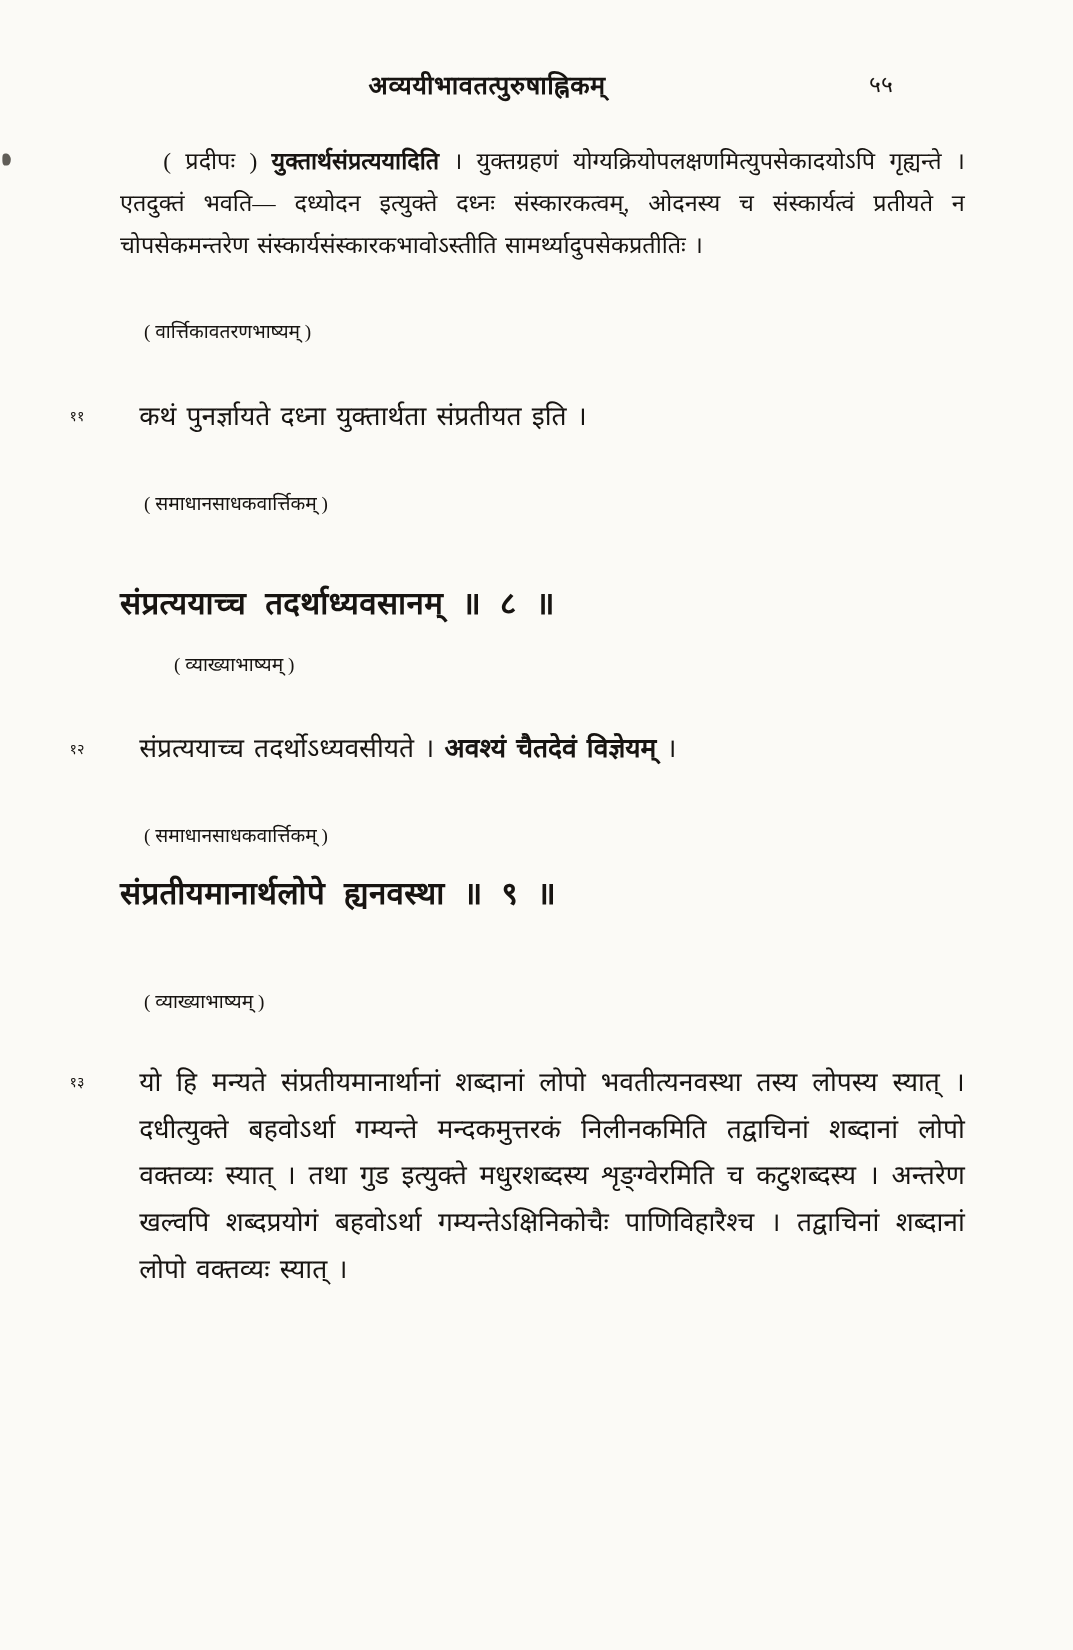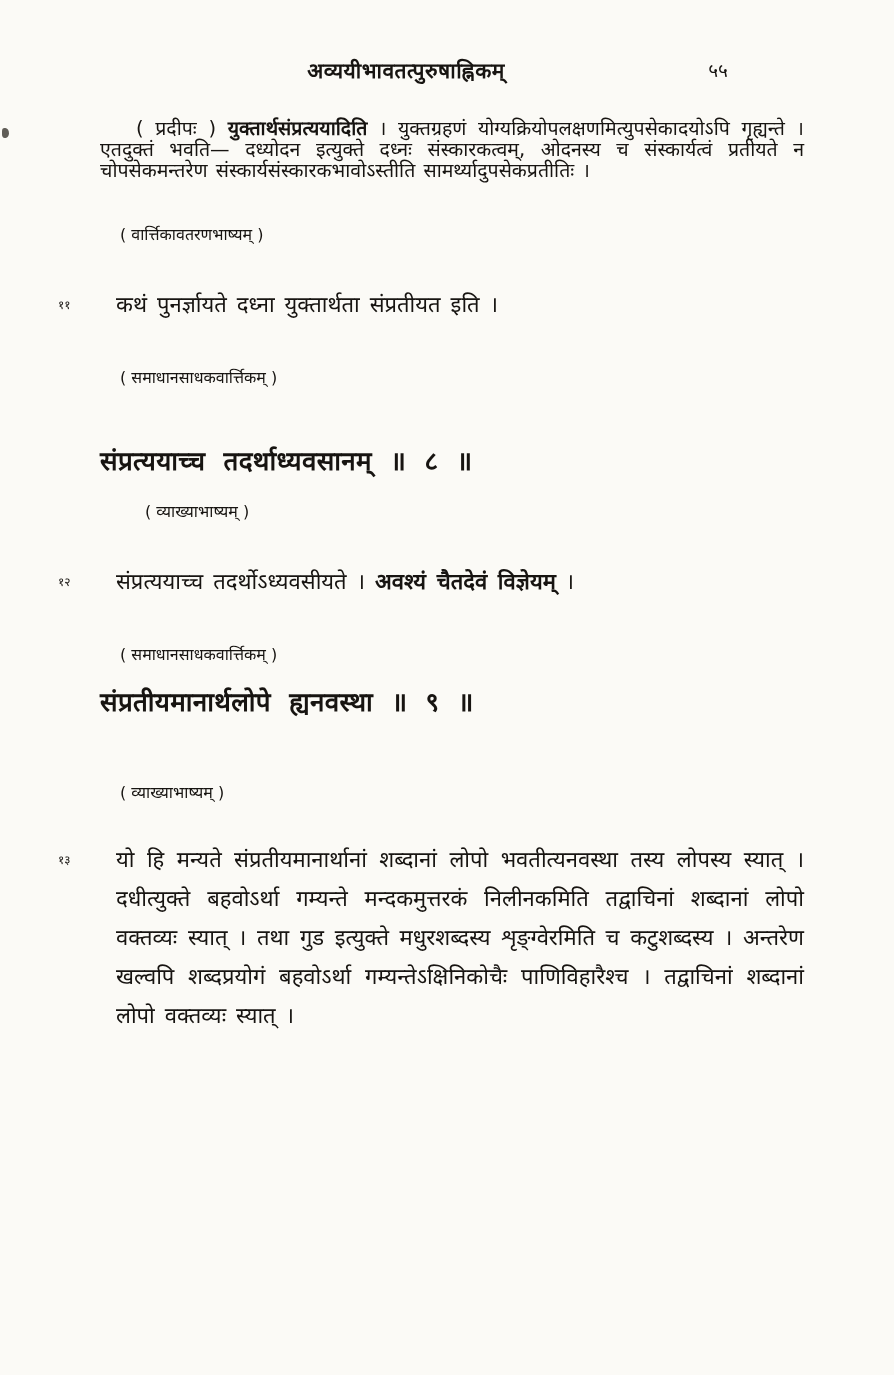--- a/index.html
+++ b/index.html
@@ -10,43 +10,44 @@
     color: #171411;
     font-family: "DejaVu Sans", sans-serif;
     overflow: hidden;
   }
   .page {
     position: relative;
     box-sizing: border-box;
     width: 894px;
     height: 1375px;
     padding: 56px 90px 31px 100px;
+    font-family: Liberation Serif, serif;
   }
   
   .header { position: relative; height: 36px; margin-bottom: 26px; }
   .title {
     text-align: center;
     font-weight: bold;
     font-size: 21px;
     letter-spacing: 0.5px;
     position: relative;
     left: -46px;
   }
   .pagenum {
     position: absolute;
-    right: 76px;
+    right: 60px;
     top: 1px;
     font-size: 19px;
   }
   
   .blocks { position: relative; }
   .block { margin: 0; }
   .para {
     font-size: 19.5px;
-    line-height: 21px;
+    line-height: 35px;
     text-align: justify;
     text-indent: 36px;
     margin-bottom: 13px;
     word-spacing: 2px;
   }
   .heading {
     font-size: 16px;
     margin: 42px 0 18px 20px;
   }
   .bhashya {

